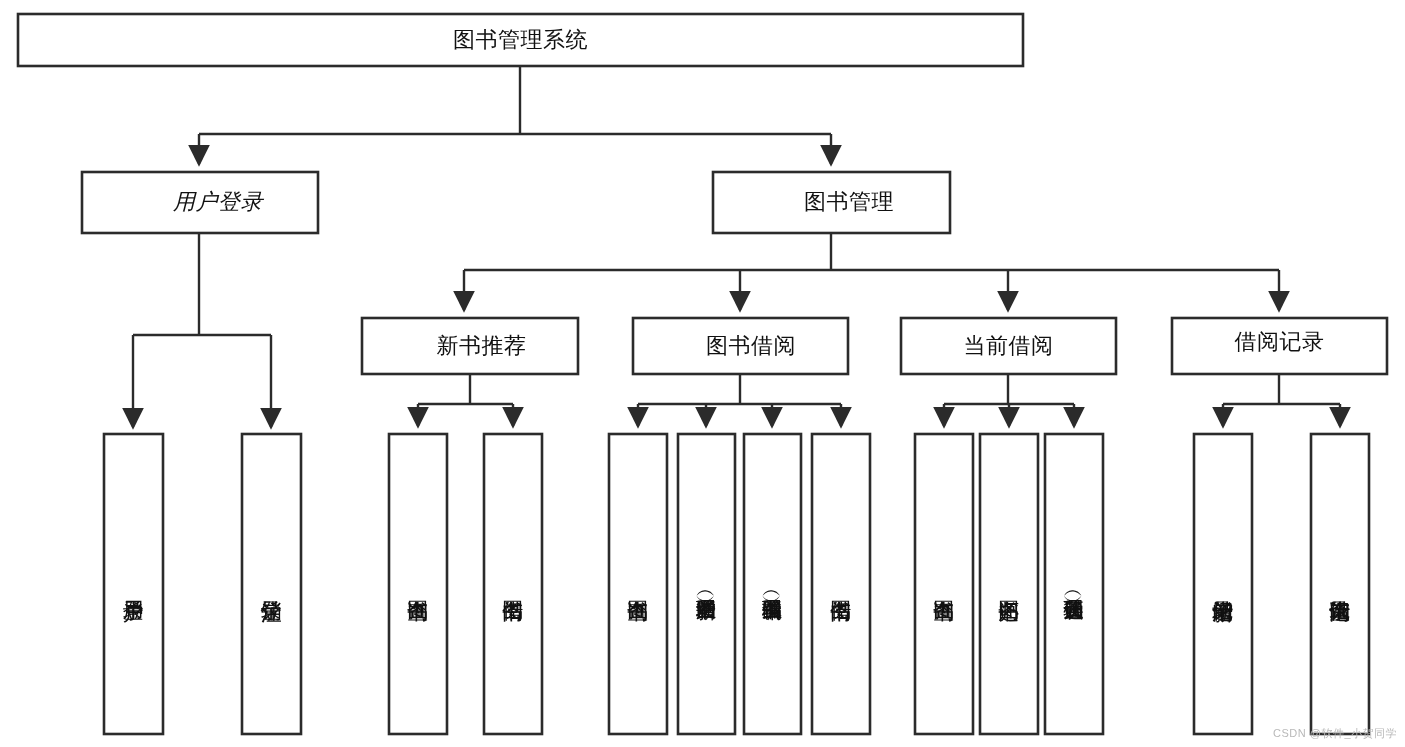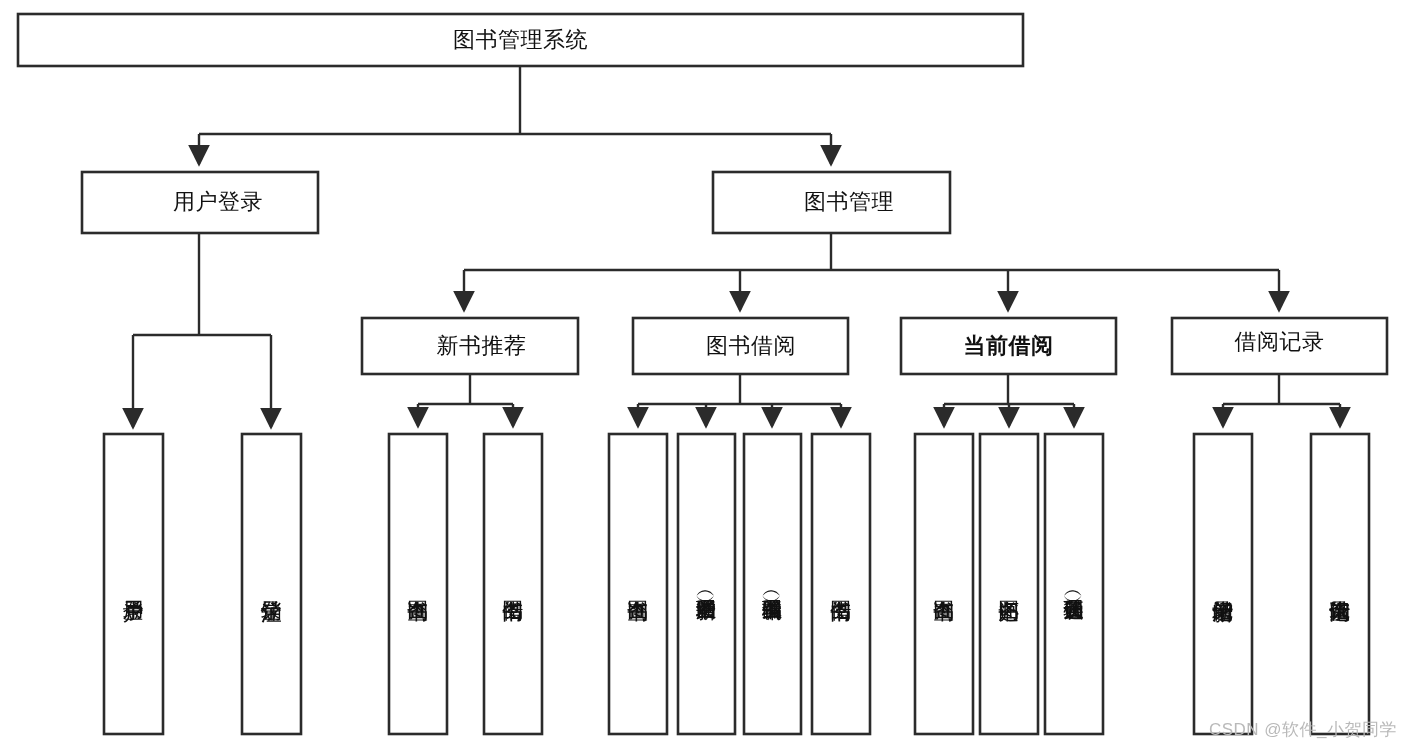--- a/index.html
+++ b/index.html
@@ -34,21 +34,21 @@
     text-orientation:upright;
     white-space:nowrap;
   }
   .v-label.long{
     font-size:20px;
     line-height:1.3;
   }
   .watermark{
     position:absolute;
     right:8px;bottom:6px;
-    font-size:17px;
+    font-size:11px;
     color:#b9b9b9;
     letter-spacing:0.5px;
     white-space:nowrap;
   }
 </style>
 </head>
 <body>
 
 <svg id="diagram" viewBox="0 0 1405 747" xmlns="http://www.w3.org/2000/svg">
 
@@ -127,26 +127,26 @@
     <rect x="980" y="434" width="58" height="300"></rect>
     <rect x="1045" y="434" width="58" height="300"></rect>
 
     <rect x="1194" y="434" width="58" height="300"></rect>
     <rect x="1311" y="434" width="58" height="300"></rect>
   </g>
 </svg>
 
 <div class="node-label h-label" style="left:18px;top:14px;width:1005px;height:52px;">图书管理系统</div>
 
-<div class="node-label h-label" style="left:82px;top:172px;width:272px;height:61px;">用户登录</div>
+<div class="node-label h-label" style="left:82px;top:172px;width:272px;height:61px;font-style:italic;">用户登录</div>
 <div class="node-label h-label" style="left:713px;top:172px;width:237px;height:61px;padding-left:35px;">图书管理</div>
 
 <div class="node-label h-label" style="left:362px;top:318px;width:216px;height:56px;padding-left:23px;">新书推荐</div>
 <div class="node-label h-label" style="left:661px;top:318px;width:180px;height:56px;">图书借阅</div>
-<div class="node-label h-label" style="left:901px;top:318px;width:215px;height:56px;font-weight:bold;">当前借阅</div>
+<div class="node-label h-label" style="left:901px;top:318px;width:215px;height:56px;">当前借阅</div>
 <div class="node-label h-label" style="left:1172px;top:318px;width:215px;height:48px;">借阅记录</div>
 
 <div class="node-label v-label" style="left:104px;top:434px;width:59px;height:300px;">用户登录</div>
 <div class="node-label v-label" style="left:242px;top:434px;width:59px;height:300px;">注销登录</div>
 
 <div class="node-label v-label" style="left:389px;top:434px;width:58px;height:300px;">查询图书</div>
 <div class="node-label v-label" style="left:484px;top:434px;width:58px;height:300px;">借阅图书</div>
 
 <div class="node-label v-label" style="left:609px;top:434px;width:58px;height:300px;">查询图书</div>
 <div class="node-label v-label long" style="left:678px;top:434px;width:57px;height:300px;">新增图书（管理员）</div>

